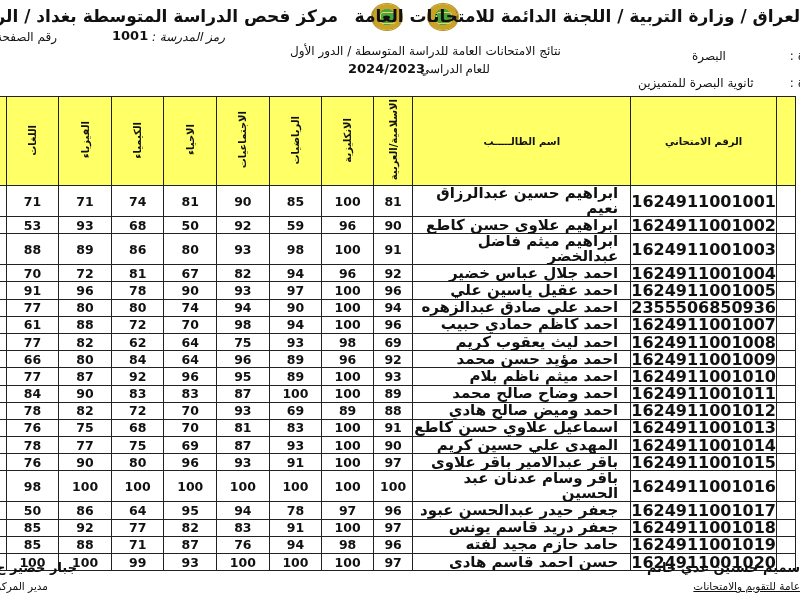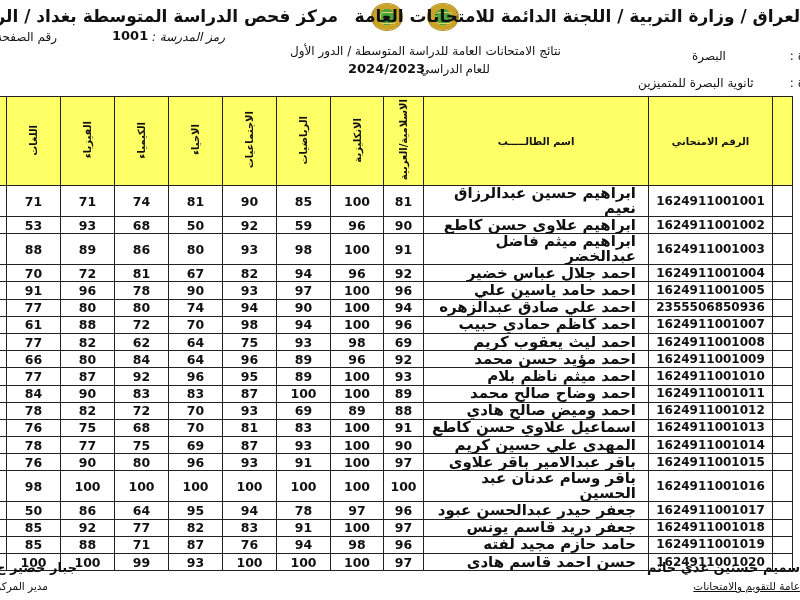--- a/index.html
+++ b/index.html
@@ -32,21 +32,21 @@
       background:#ffff66; height:88px; font-size:10px; font-weight:bold;
     }
     table.grid th .vert {
       display:inline-block; writing-mode:vertical-rl; transform:rotate(180deg);
       font-size:10px; font-weight:bold; white-space:nowrap;
     }
     table.grid td {
       height:16.2px; font-size:12.5px; font-weight:bold; background:#fff; line-height:15px;
     }
     table.grid td.name { text-align:right; padding-right:12px; font-size:15px; direction:rtl; }
-    table.grid td.exam { font-size:12px;margin-left:40px; }
+    table.grid td.exam { font-size:16px;margin-left:40px; }
     .sig-name { font-size:13px; font-weight:bold; direction:rtl; }
     .sig-title { font-size:10.5px; direction:rtl; }
   </style>
 </head>
 <body>
 
 <div class="logo" style="left:428px;top:4px;"></div>
 <div class="logo" style="left:372px;top:4px;"></div>
 
 <div class="abs hdr-main" style="right:-6px;top:6px;">العراق / وزارة التربية / اللجنة الدائمة للامتحانات العامة</div>
@@ -149,21 +149,21 @@
         <td>82</td>
         <td>67</td>
         <td>81</td>
         <td>72</td>
         <td>70</td>
         <td></td>
       </tr>
       <tr>
         <td></td>
         <td class="exam">1624911001005</td>
-        <td class="name">احمد حامد ياسين علي</td>
+        <td class="name">احمد عقيل ياسين علي</td>
         <td>96</td>
         <td>100</td>
         <td>97</td>
         <td>93</td>
         <td>90</td>
         <td>78</td>
         <td>96</td>
         <td>91</td>
         <td></td>
       </tr>

